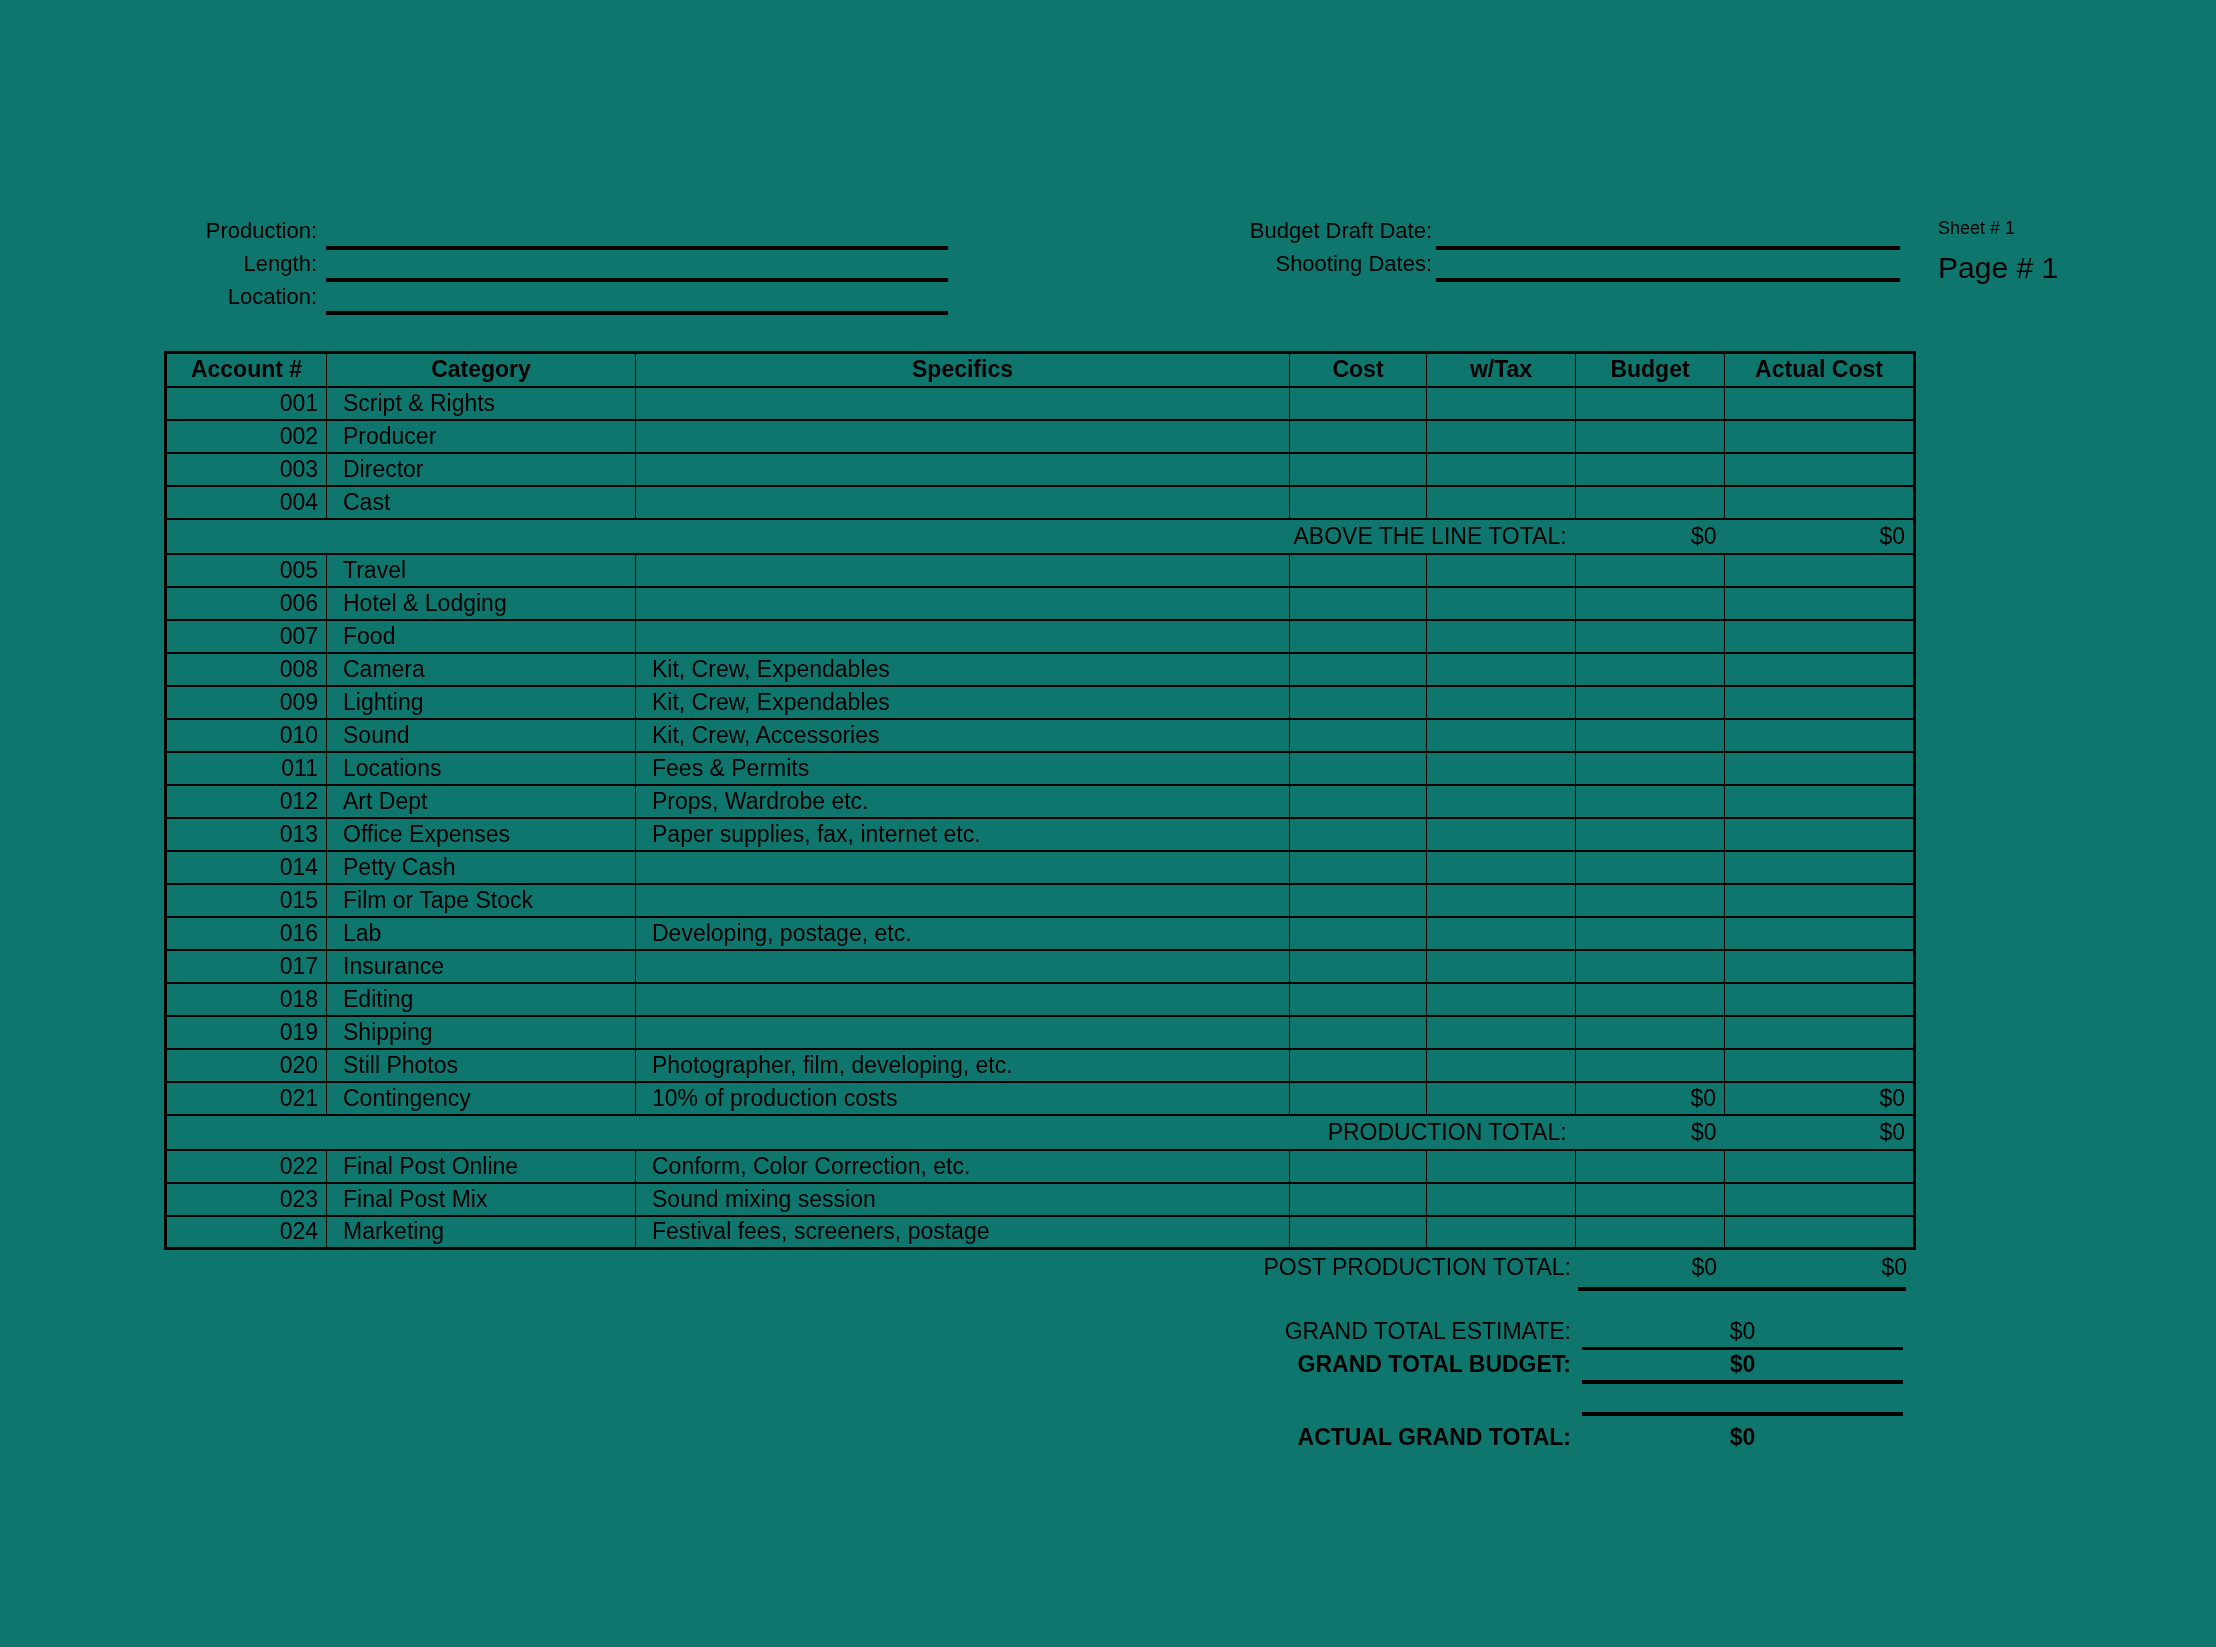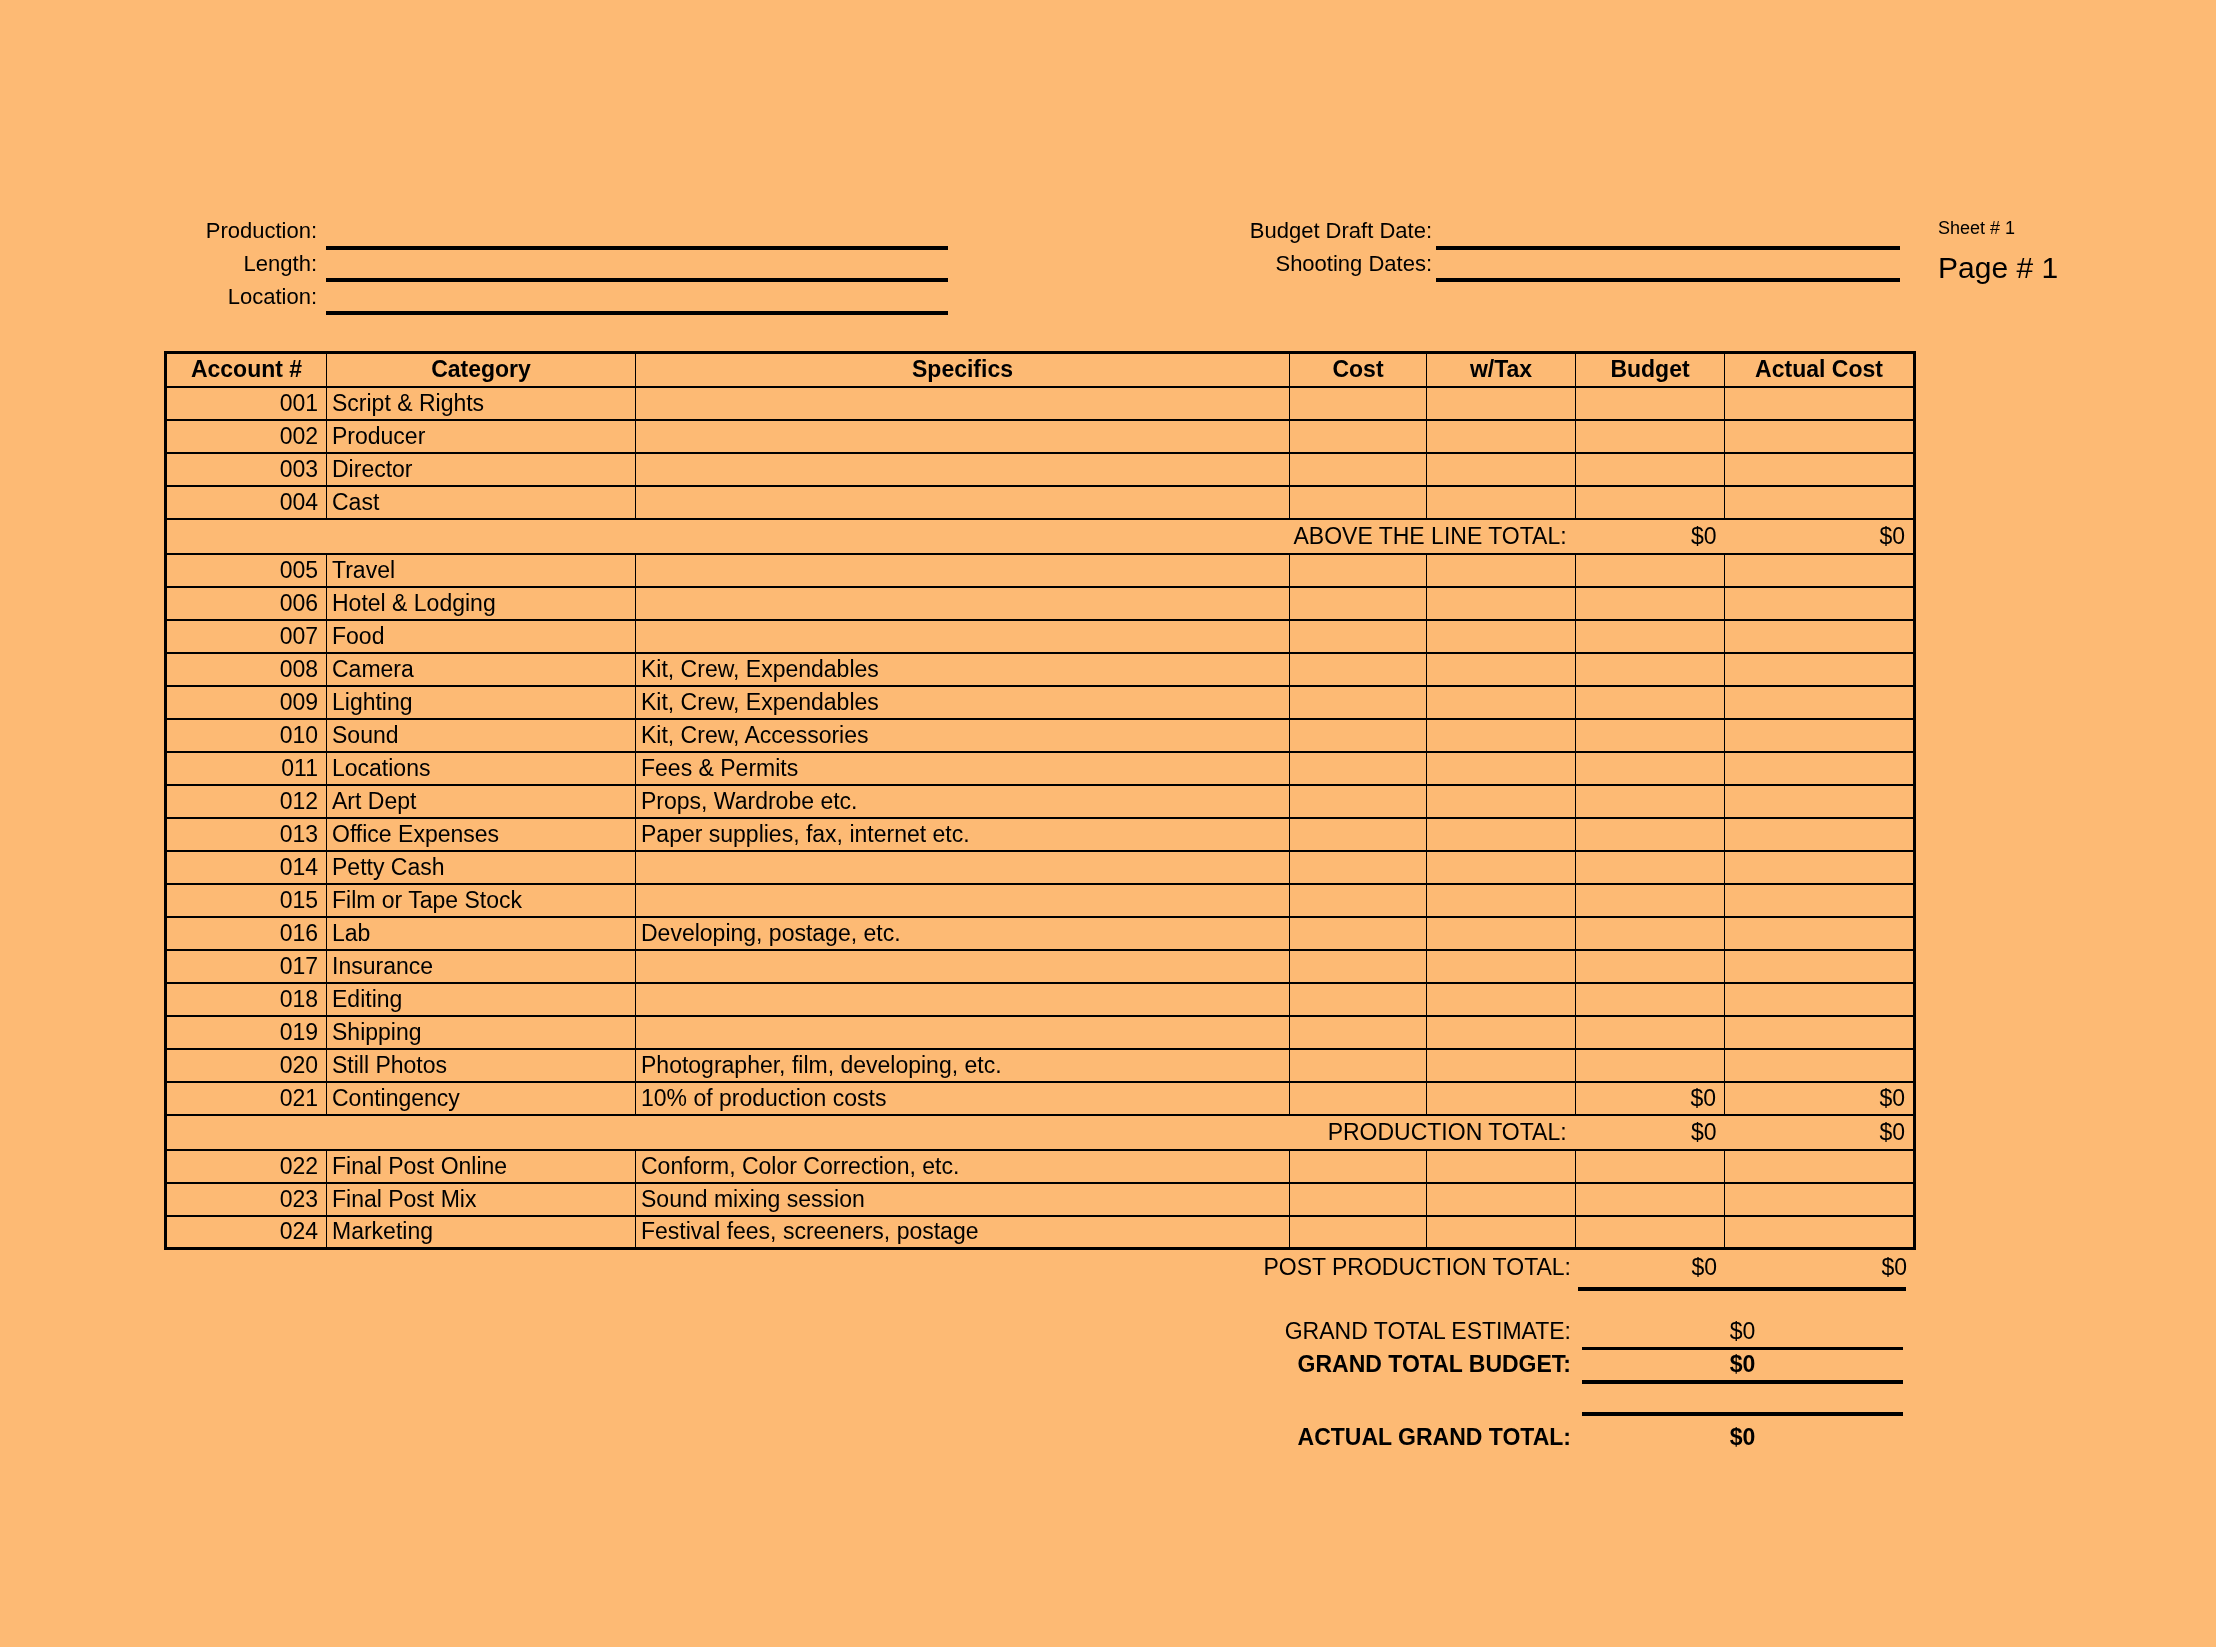--- a/index.html
+++ b/index.html
@@ -1,17 +1,17 @@
 <!DOCTYPE html>
 <html style="font-size:14px"><head>
 <meta charset="utf-8">
 <style>
   html,body { margin:0; padding:0; background:#ffffff; }
   .page {
-    position:relative; width:2217px; height:1647px; background:#fdba74;
+    position:relative; width:2217px; height:1647px; background:#0f766e;
     font-family:"Liberation Sans", sans-serif; color:#000000; overflow:hidden;
   }
   
   .hlabel { position:absolute; font-size:22px; line-height:26.6px; white-space:nowrap; }
   .fl { left:71px;  width:246px; text-align:right; }
   .rl { left:1064px; width:368px; text-align:right; }
   .fl0,.rl0 { top:218px; } .fl1,.rl1 { top:251px; } .fl2 { top:284px; }
   .line { position:absolute; background:#000000; height:3.5px; }
   .ll { left:326px;  width:622px; }
   .rlline { left:1436px; width:464px; }
@@ -24,21 +24,21 @@
     border-collapse:collapse; table-layout:fixed;
     border:3.5px solid #000000; font-size:23px;
   }
   .budget th, .budget td {
     border:1.8px solid #000000; border-top-width:2.7px; border-bottom-width:2.7px;
     padding:0; height:33px; overflow:hidden; white-space:nowrap; box-sizing:border-box;
     font-size:23px; vertical-align:middle;
   }
   .budget th { font-weight:bold; height:34px; }
   td.acc   { text-align:right; padding-right:8px; }
-  td.cat, td.spec { text-align:left; padding-left:5px; }
+  td.cat, td.spec { text-align:left; padding-left:16px; }
   td.money { text-align:right; padding-right:8px; }
   tr.total-row td { border-left-style:none; border-right-style:none; height:35px; }
   td.total-label { text-align:right; padding-right:8.9px;margin-top:42px; }
   
   .post-label  { position:absolute; left:798px;  width:773px; top:1254px; font-size:23px; text-align:right; white-space:nowrap; }
   .post-budget { position:absolute; left:1582px; width:135px; top:1254px; font-size:23px; text-align:right; }
   .post-actual { position:absolute; left:1731px; width:176px; top:1254px; font-size:23px; text-align:right; }
   .post-line   { left:1578px; width:328px; top:1287px; height:3.5px; }
   
   .grand-label { position:absolute; left:975px; width:596px; font-size:23px; text-align:right; white-space:nowrap; }

